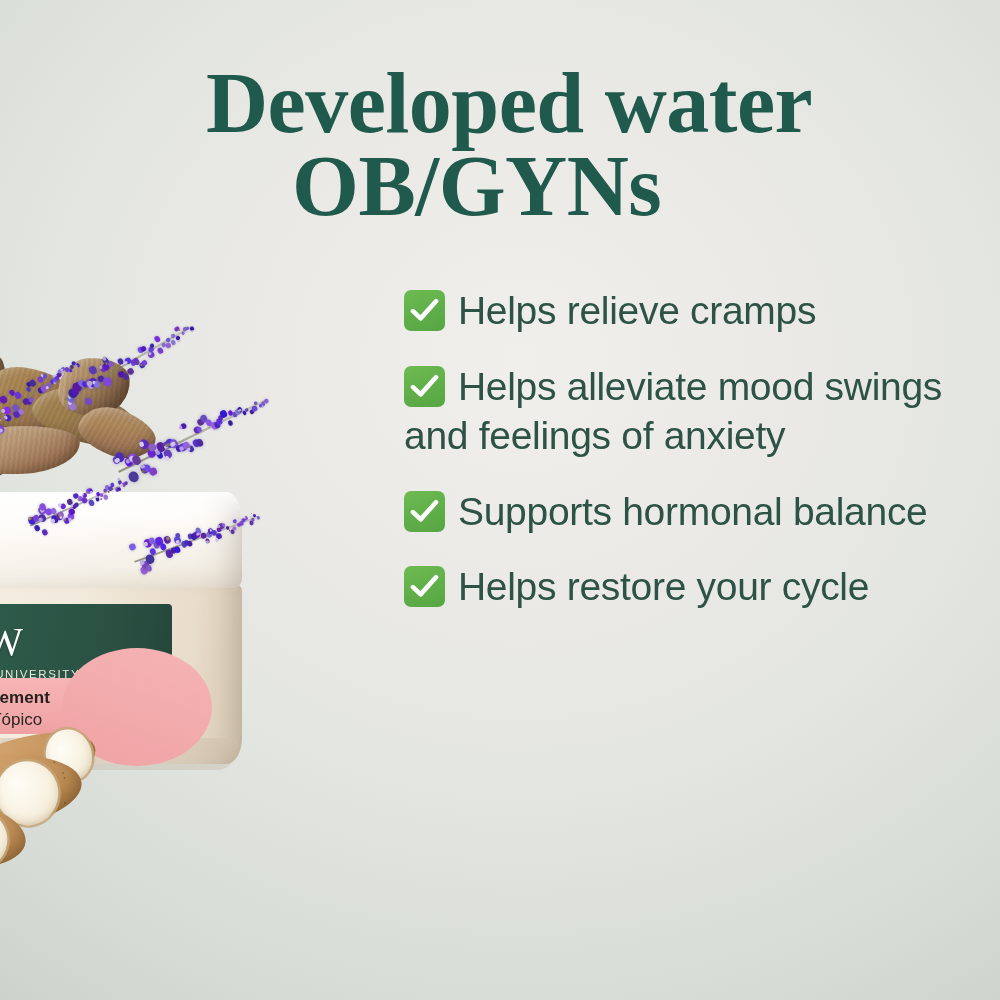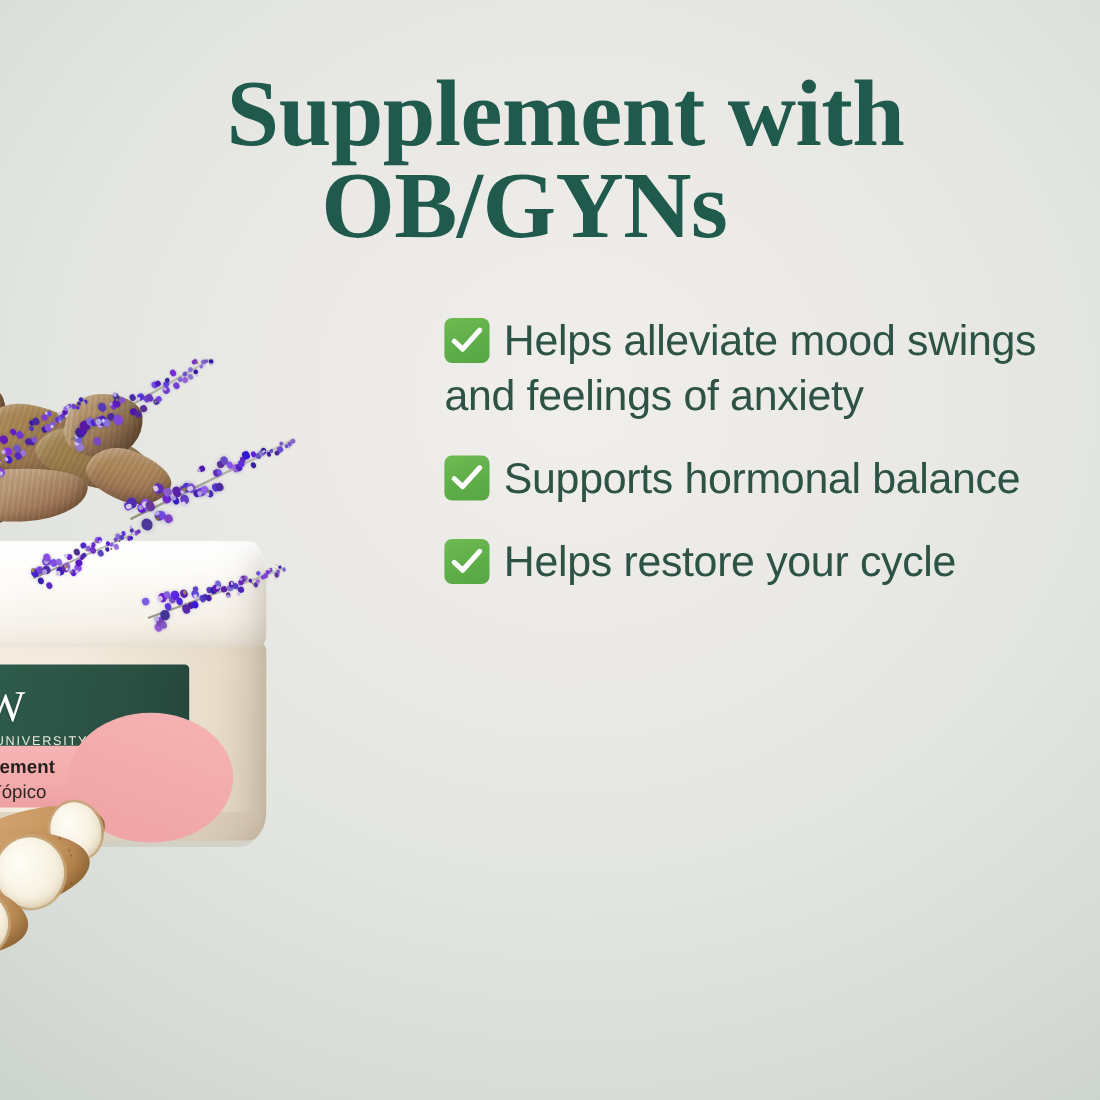--- a/index.html
+++ b/index.html
@@ -162,26 +162,33 @@
     box-shadow:0 0 0 2.5px rgba(196,166,120,.85), inset 0 -4px 10px -4px rgba(180,150,108,.6);
   }
   .speck{position:absolute;width:2px;height:2px;border-radius:50%;background:rgba(90,60,28,.45);}
 </style>
 </head>
 <body>
 
 <div id="stage">
 
   <div class="headline">
-    <span>Supplement with</span>
+    <span>Developed water</span>
     <span class="l2">OB/GYNs</span>
   </div>
 
   <div class="benefits">
 
+    <div class="benefit">
+      <span class="check">
+        <svg width="29" height="27" viewBox="0 0 29 27" aria-hidden="true">
+          <path d="M3 14.2 L10.6 21.4 L26 4.2" fill="none" stroke="#ffffff" stroke-width="4.6" stroke-linecap="round" stroke-linejoin="round"></path>
+        </svg>
+      </span><span class="txt">Helps relieve cramps</span>
+    </div>
 
 
     <div class="benefit">
       <span class="check">
         <svg width="29" height="27" viewBox="0 0 29 27" aria-hidden="true">
           <path d="M3 14.2 L10.6 21.4 L26 4.2" fill="none" stroke="#ffffff" stroke-width="4.6" stroke-linecap="round" stroke-linejoin="round"></path>
         </svg>
       </span><span class="txt">Helps alleviate mood swings and feelings of anxiety</span>
     </div>
 

